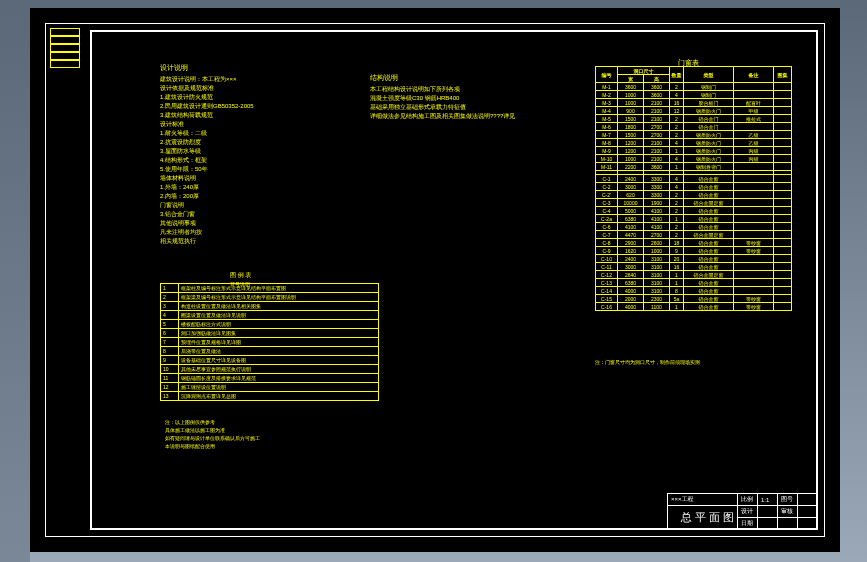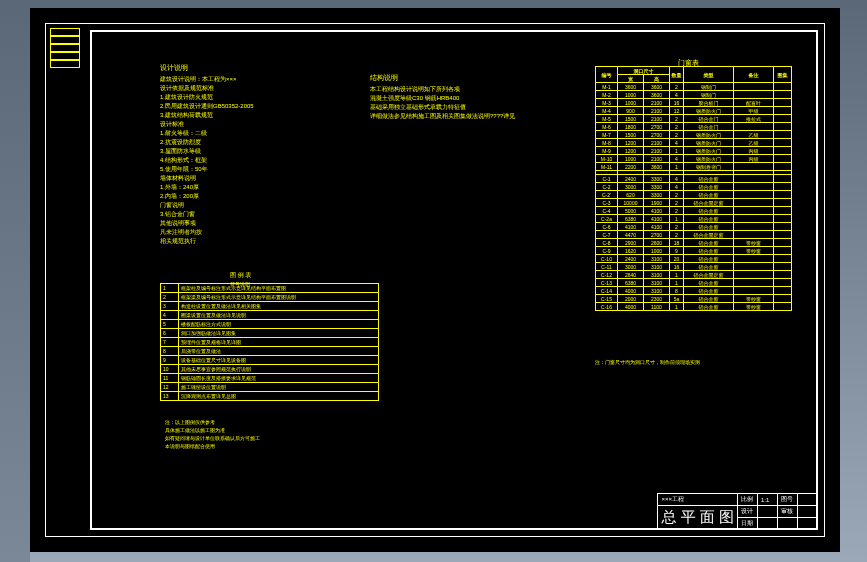--- a/index.html
+++ b/index.html
@@ -90,21 +90,21 @@
   right: 22px; bottom: 22px;
   border-collapse: collapse;
 }
 .titleblock td {
   border: 1px solid #fff;
   color: #fff;
   font-size: 6px;
   padding: 1px 3px;
   height: 10px;
 }
-.titleblock .main { font-size: 15px; text-align: right; }
+.titleblock .main { font-size: 11px; text-align: right; }
 .sidebar {
   position: absolute; left: 0; top: 0; width: 30px; height: 562px;
   background: linear-gradient(180deg, #5a6878 0%, #7a8898 100%);
 }
 </style>
 </head>
 <body>
 
 <div class="sidebar"></div>
 

